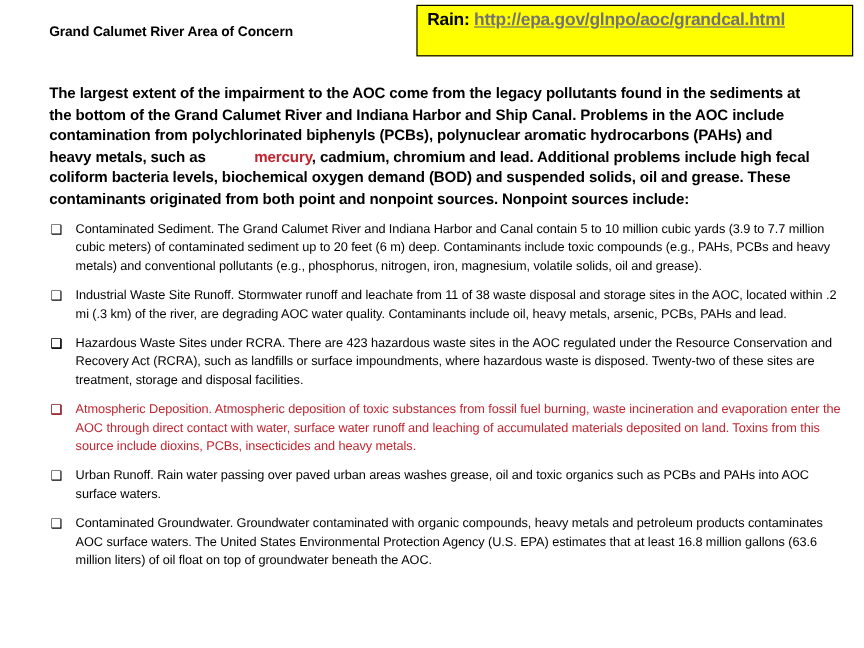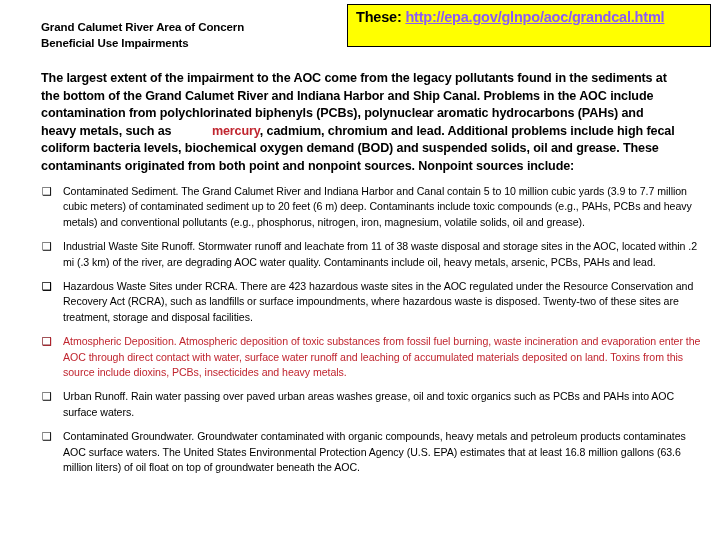--- a/index.html
+++ b/index.html
@@ -54,21 +54,21 @@
   .source-line {
     display: block;
     font-size: 14.5px;
     font-weight: bold;
     line-height: 19px;
     white-space: nowrap;
     letter-spacing: -0.2px;
   }
   .source-url {
     text-decoration: underline;
-    color: #8b5cf6;
+    color: #737373;
   }
 
   
   .body-paragraph {
     position: absolute;
     left: 41px;
     top: 70px;
     width: 639px;
     font-size: 12.6px;
     font-weight: bold;
@@ -114,25 +114,24 @@
     color: #c0252f;
   }
 </style>
 </head>
 <body>
 
 <div class="header-band">
 
   <div class="slide-title">
     <span class="title-line">Grand Calumet River Area of Concern</span>
-    <span class="title-line">Beneficial Use Impairments</span>
   </div>
 
   <div class="source-box">
-    <span class="source-line"><span>These: </span><a class="source-url" href="#">http://epa.gov/glnpo/aoc/grandcal.html</a></span>
+    <span class="source-line"><span>Rain: </span><a class="source-url" href="#">http://epa.gov/glnpo/aoc/grandcal.html</a></span>
   </div>
 
 </div>
 
 <div class="body-paragraph"><span>The largest extent of the impairment to the AOC come from the legacy pollutants found in the sediments at the bottom of the Grand Calumet River and Indiana Harbor and Ship Canal. Problems in the AOC include contamination from polychlorinated biphenyls (PCBs), polynuclear aromatic hydrocarbons (PAHs) and heavy metals, such as </span><span class="hl-red">mercury</span><span>, cadmium, chromium and lead. Additional problems include high fecal coliform bacteria levels, biochemical oxygen demand (BOD) and suspended solids, oil and grease. These contaminants originated from both point and nonpoint sources. Nonpoint sources include:</span></div>
 
 <div class="bullet-list">
 
   <div class="bullet-item">
     <span class="bullet-mark">❑</span>

